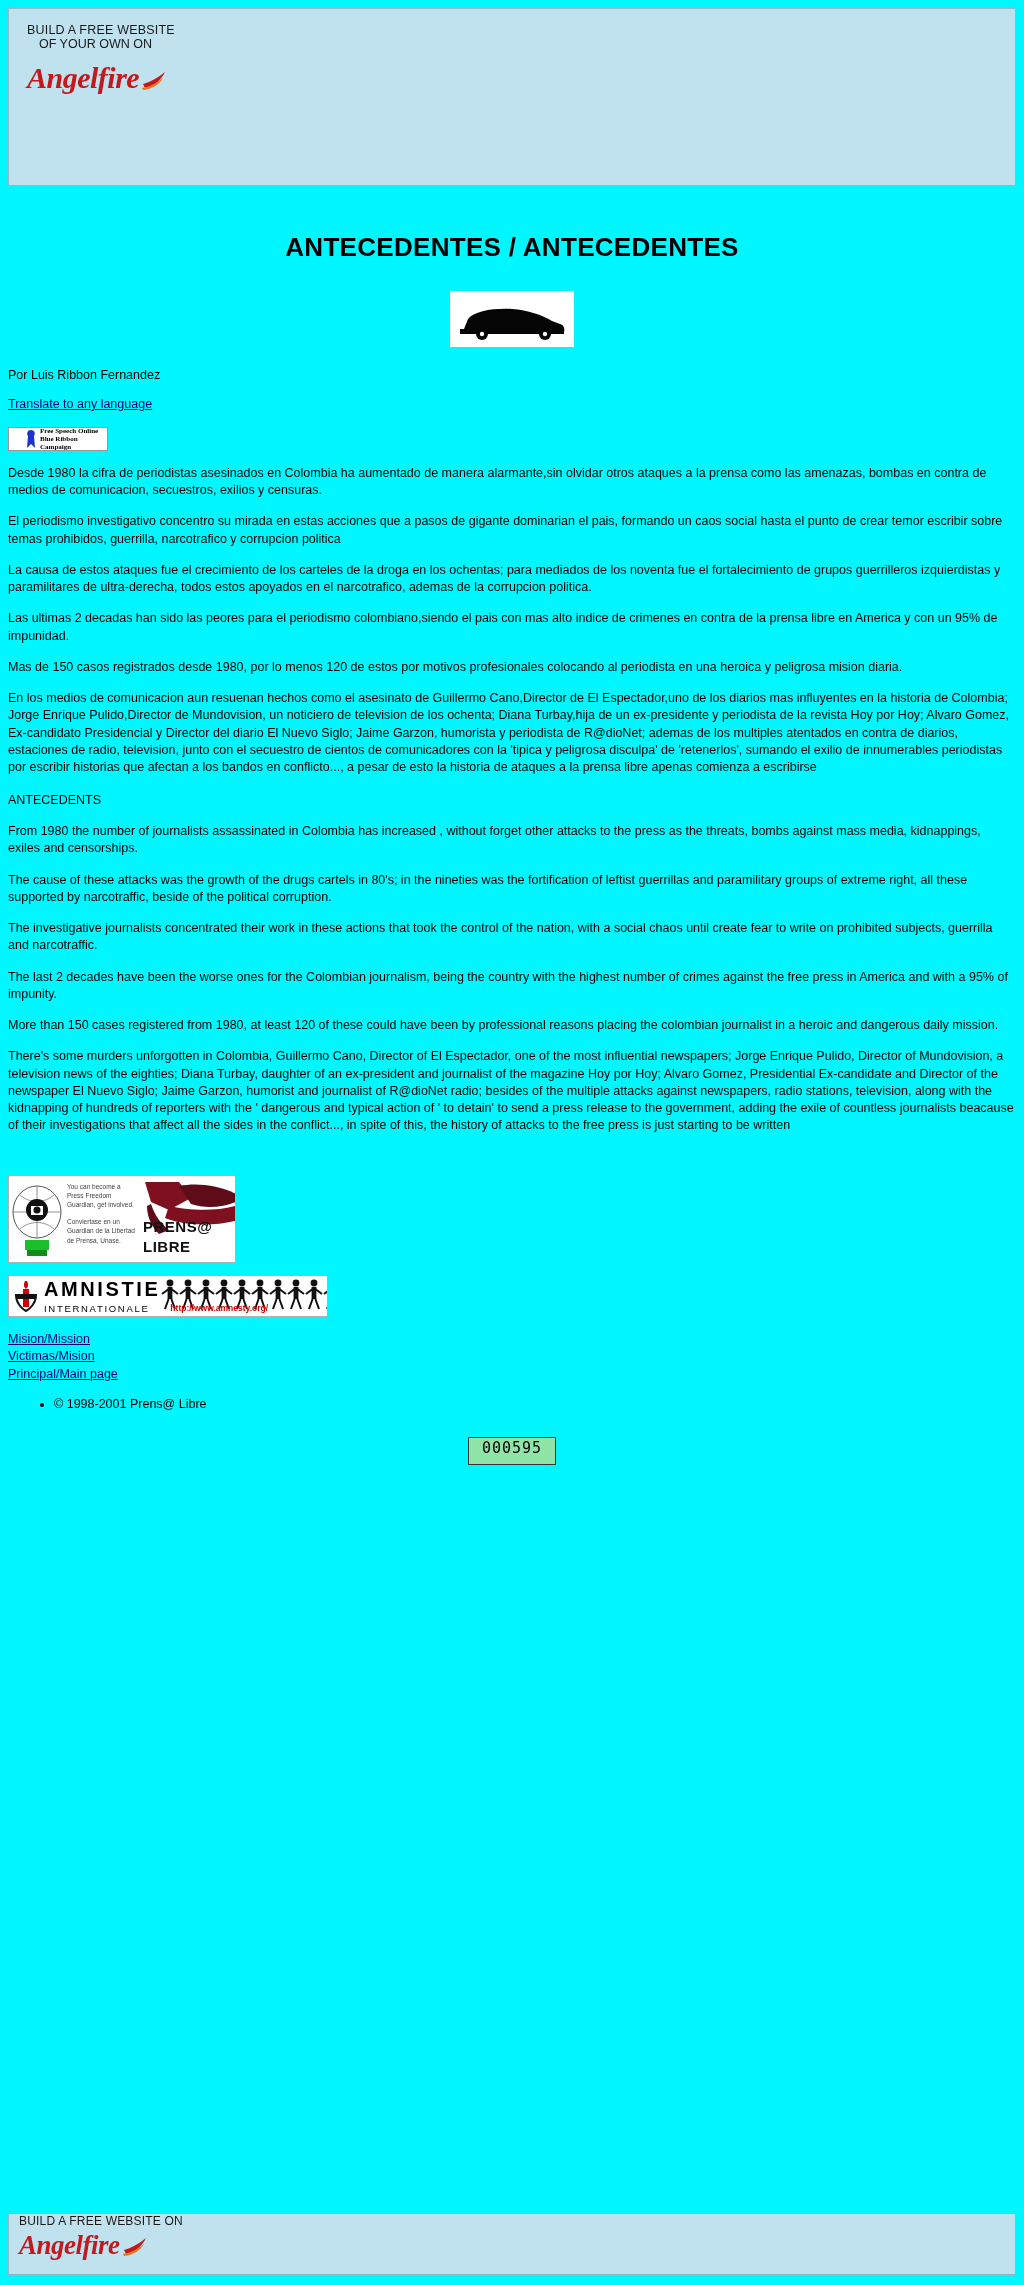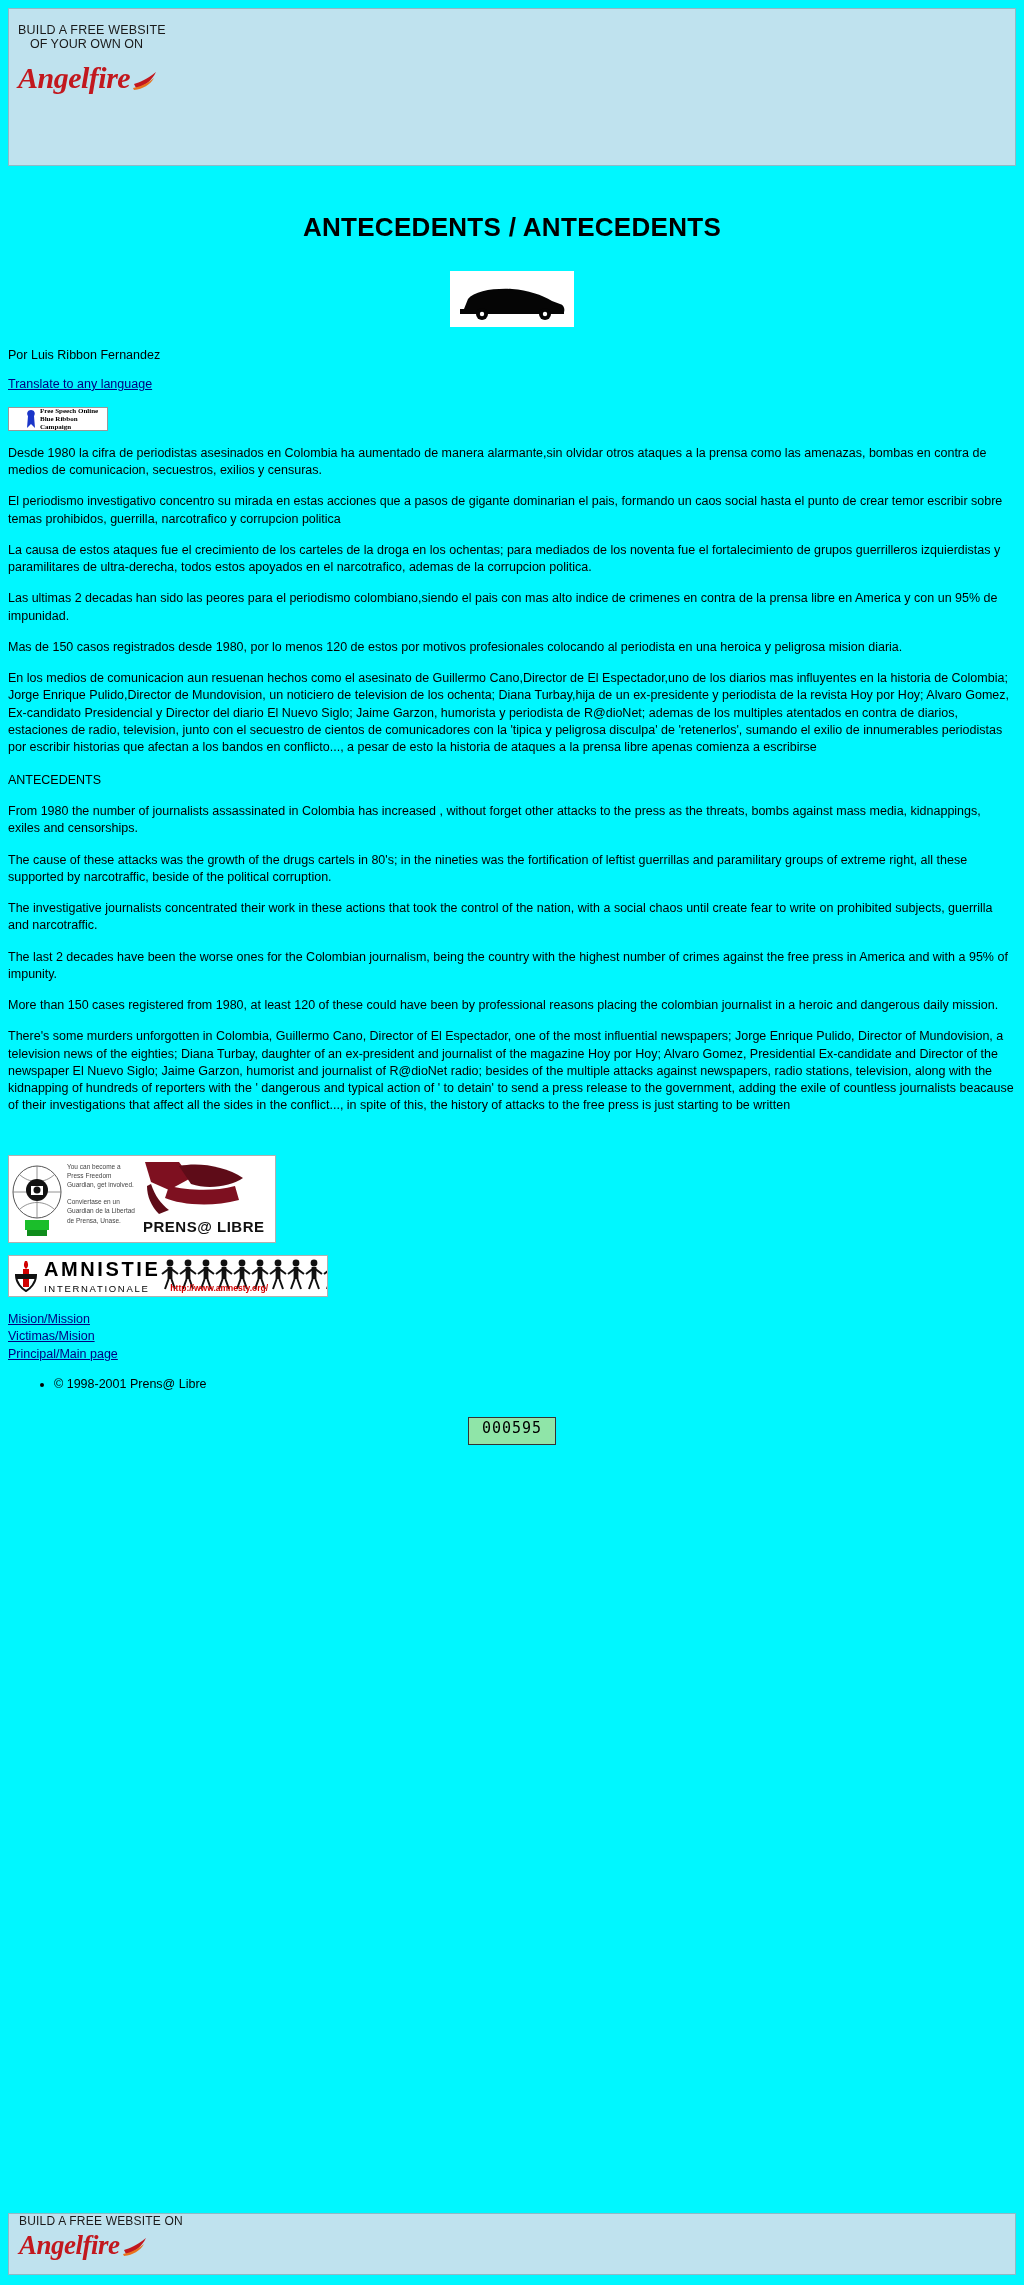--- a/index.html
+++ b/index.html
@@ -9,25 +9,25 @@
   body {
     width: 1024px;
     min-height: 2285px;
     background: #00F7FF;
     font-family: "Liberation Sans", sans-serif;
     color: #000000;
     position: relative;
   }
   .ad-banner {
     margin: 8px 8px 0 8px;
-    height: 158px;
+    height: 178px;
     background: #BFE2EE;
     border: 1px solid #8FB9C6;
     box-sizing: border-box;
-    padding: 14px 9px;
+    padding: 14px 18px;
   }
   .ad-line1 {
     font-size: 12.5px;
     color: #1a1a1a;
     letter-spacing: .2px;
   }
   .ad-line2 {
     font-size: 12.5px;
     color: #1a1a1a;
     padding-left: 12px;
@@ -111,21 +111,21 @@
     margin: 14px 0 0 0;
     font-size: 12.5px;
     line-height: 1.38;
   }
   p.section-head {
     margin: 16px 0 0 0;
     font-size: 12.5px;
   }
   .img-prensa {
     margin-top: 40px;
-    width: 268px;
+    width: 228px;
     height: 88px;
     background: #FFFFFF;
     border: 1px solid #B0B0B0;
     box-sizing: border-box;
     display: flex;
     overflow: hidden;
   }
   .prensa-left {
     width: 56px;
     height: 100%;
@@ -267,21 +267,21 @@
   <div class="ad-line1">BUILD A FREE WEBSITE</div>
   <div class="ad-line2">OF YOUR OWN ON</div>
   <div class="angelfire-logo">
     <span>Angelfire</span><span class="flame"><svg width="26" height="20" viewBox="0 0 26 20">
           <path d="M2 14 C8 12, 14 10, 24 2 C20 10, 14 16, 4 18 Z" fill="#C2181E"></path>
           <path d="M1 18 C7 17, 13 15, 22 8 C18 15, 11 19, 2 20 Z" fill="#E8731C"></path>
         </svg></span>
   </div>
 </div>
 
-<h1 class="page-title">ANTECEDENTS / ANTECEDENTS</h1>
+<h1 class="page-title">ANTECEDENTES / ANTECEDENTES</h1>
 
 <div class="car-img">
   <svg width="124" height="56" viewBox="0 0 124 56">
     <rect width="124" height="56" fill="#ffffff"></rect>
     <path d="M14 38 L18 28 C24 20, 44 17, 62 18 C78 19, 92 24, 102 30 L110 33 C114 34, 115 38, 114 41 L14 41 Z" fill="#050505"></path>
     <rect x="10" y="38" width="104" height="5" fill="#050505"></rect>
     <circle cx="32" cy="43" r="6" fill="#050505"></circle>
     <circle cx="32" cy="43" r="2.2" fill="#ffffff"></circle>
     <circle cx="95" cy="43" r="6" fill="#050505"></circle>
     <circle cx="95" cy="43" r="2.2" fill="#ffffff"></circle>

